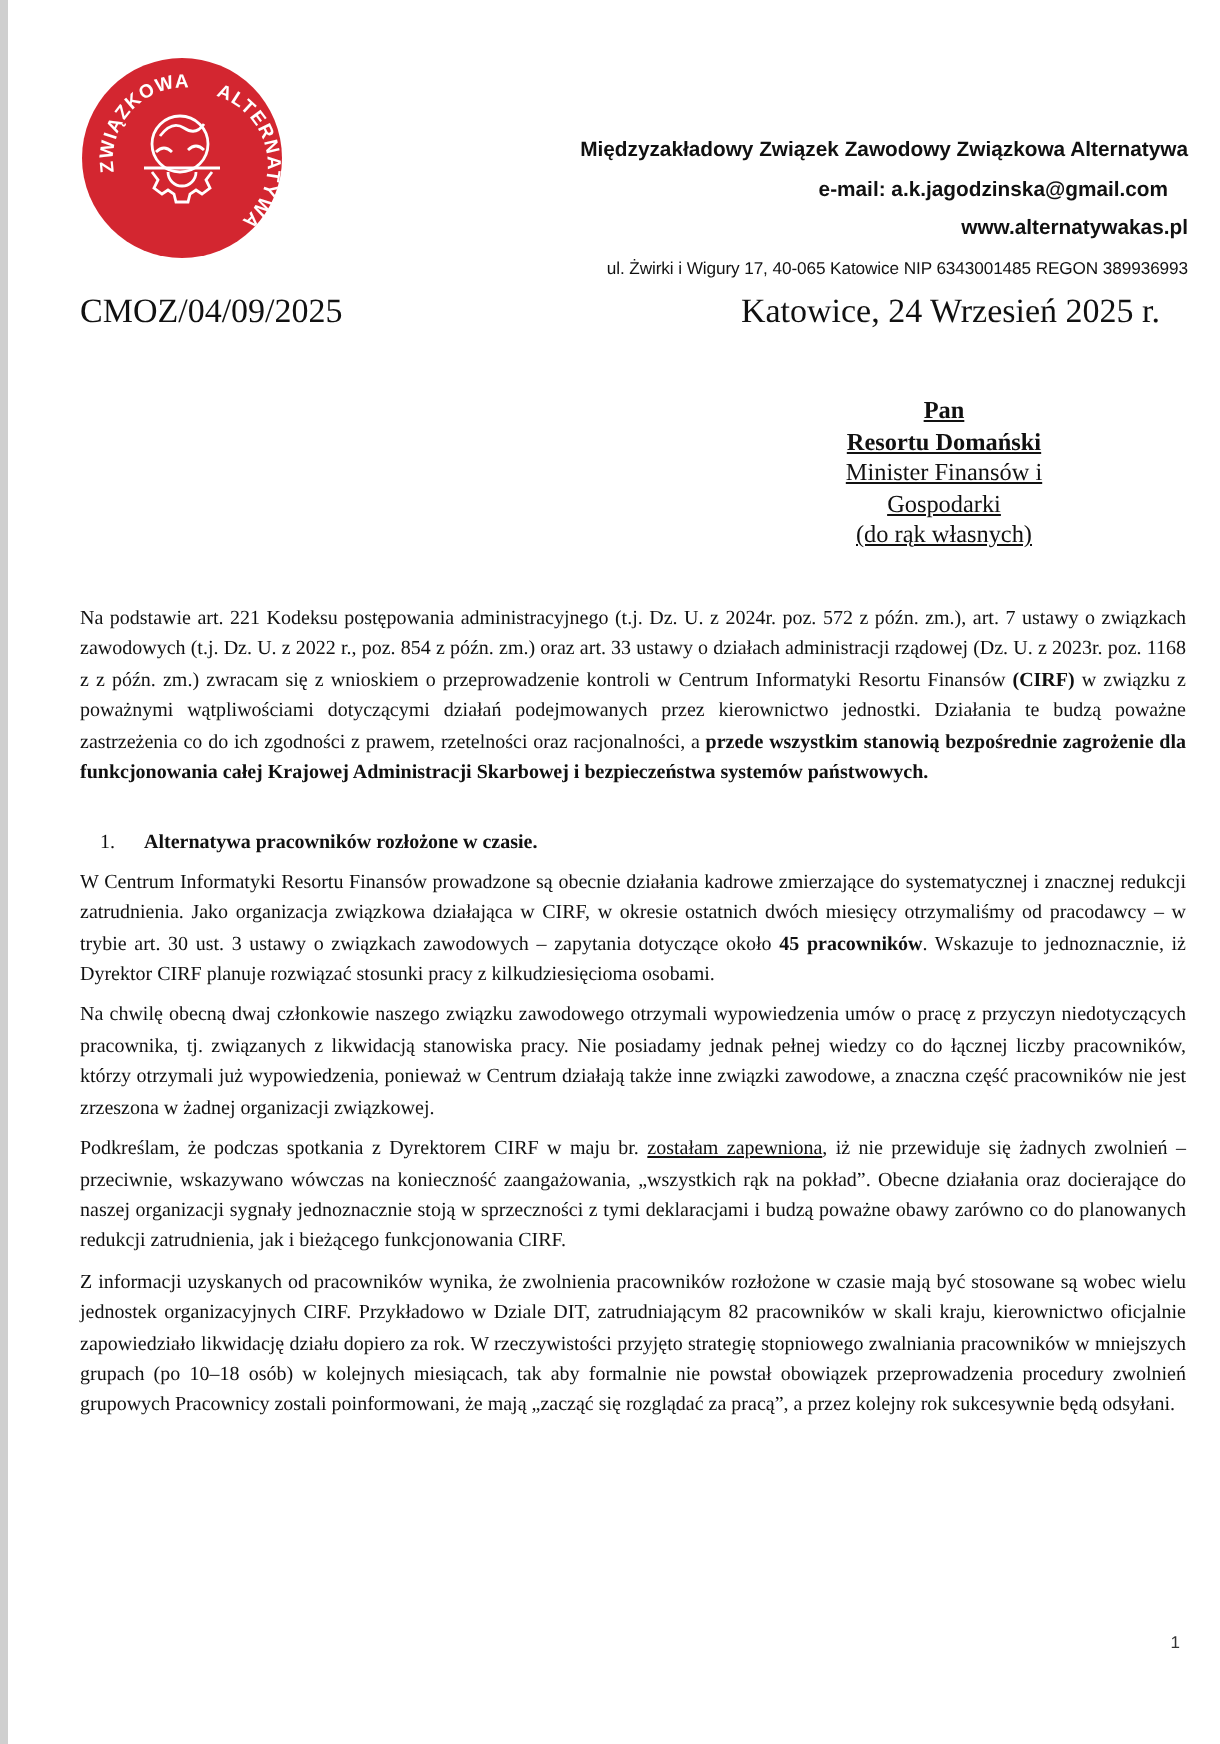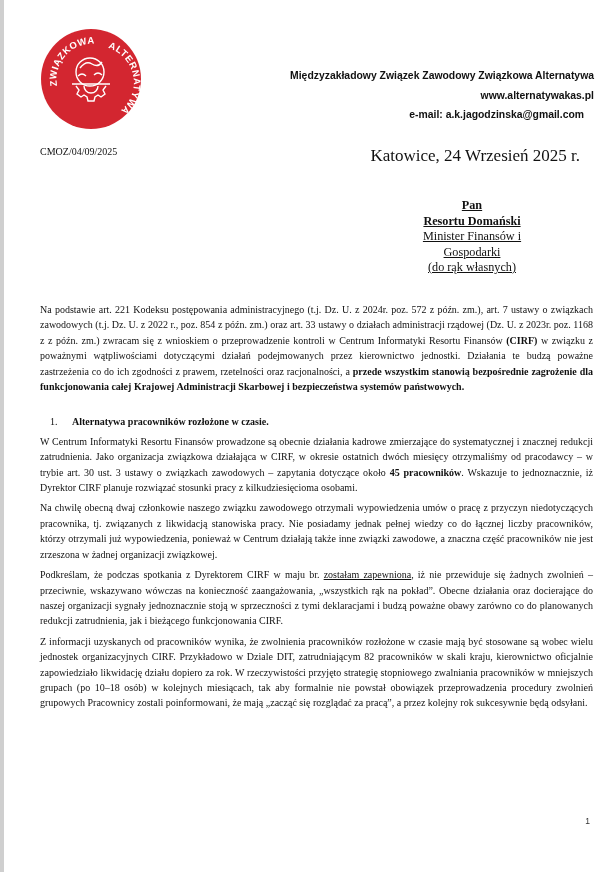--- a/index.html
+++ b/index.html
@@ -18,21 +18,21 @@
   }
   .header {
     position: absolute; right: 16px; top: 30px; width: 340px;
     font-family: "Liberation Sans", sans-serif; text-align: right;
     font-weight: bold; font-size: 10.4px; color: #111; margin-top: 36px;
   }
   .header .line { height: 19.5px; line-height: 19.5px; white-space: nowrap; }
   .header .line.email { padding-right: 10px; }
   .header .line.addr { font-weight: normal; font-size: 8.6px; letter-spacing: -0.05px; }
   .header .line.org { padding-right: 0; }
-  .refno { position: absolute; left: 40px; top: 146px; font-size: 10px; }
+  .refno { position: absolute; left: 40px; top: 146px; font-size: 17px; }
   .date { position: absolute; right: 30px; top: 146px; font-size: 17px; }
   .recipient {
     position: absolute; left: 412px; top: 198px; width: 120px;
     text-align: center; font-size: 12.2px; line-height: 15.5px; text-decoration: underline;
   }
   .recipient .b { font-weight: bold; }
   .body {
     position: absolute; left: 40px; top: 302px; width: 553px;
     font-size: 10px; line-height: 15.4px; text-align: justify;
   }
@@ -69,22 +69,23 @@
     <path d="M 40 40 q 6 -8 12 -4 q 6 4 10 -2"></path>
     <path d="M 38 48 q 4 -4 8 0 M 54 47 q 4 -4 8 0"></path>
     <line x1="32" y1="56" x2="70" y2="56"></line>
     <path d="M 36 58 l 3 4 l -2 4 l 4 3 l 3 -2 l 3 2 l 1 4 h 6 l 1 -4 l 3 -2 l 3 2 l 4 -3 l -2 -4 l 3 -4"></path>
     <path d="M 44 58 a 7 7 0 0 0 14 0"></path>
   </g>
 </svg>
 
 <div class="header">
   <div class="line org">Międzyzakładowy Związek Zawodowy Związkowa Alternatywa</div>
+  <div class="line email">e-mail: a.k.jagodzinska@gmail.com</div>
   <div class="line">www.alternatywakas.pl</div>
-  <div class="line email">e-mail: a.k.jagodzinska@gmail.com</div>
+  <div class="line addr">ul. Żwirki i Wigury 17,  40-065 Katowice   NIP 6343001485  REGON 389936993</div>
 </div>
 
 <div class="refno">CMOZ/04/09/2025</div>
 <div class="date">Katowice, 24 Wrzesień 2025 r.</div>
 
 <div class="recipient">
   <div class="b">Pan</div>
   <div class="b">Resortu Domański</div>
   <div>Minister Finansów i</div>
   <div>Gospodarki</div>

